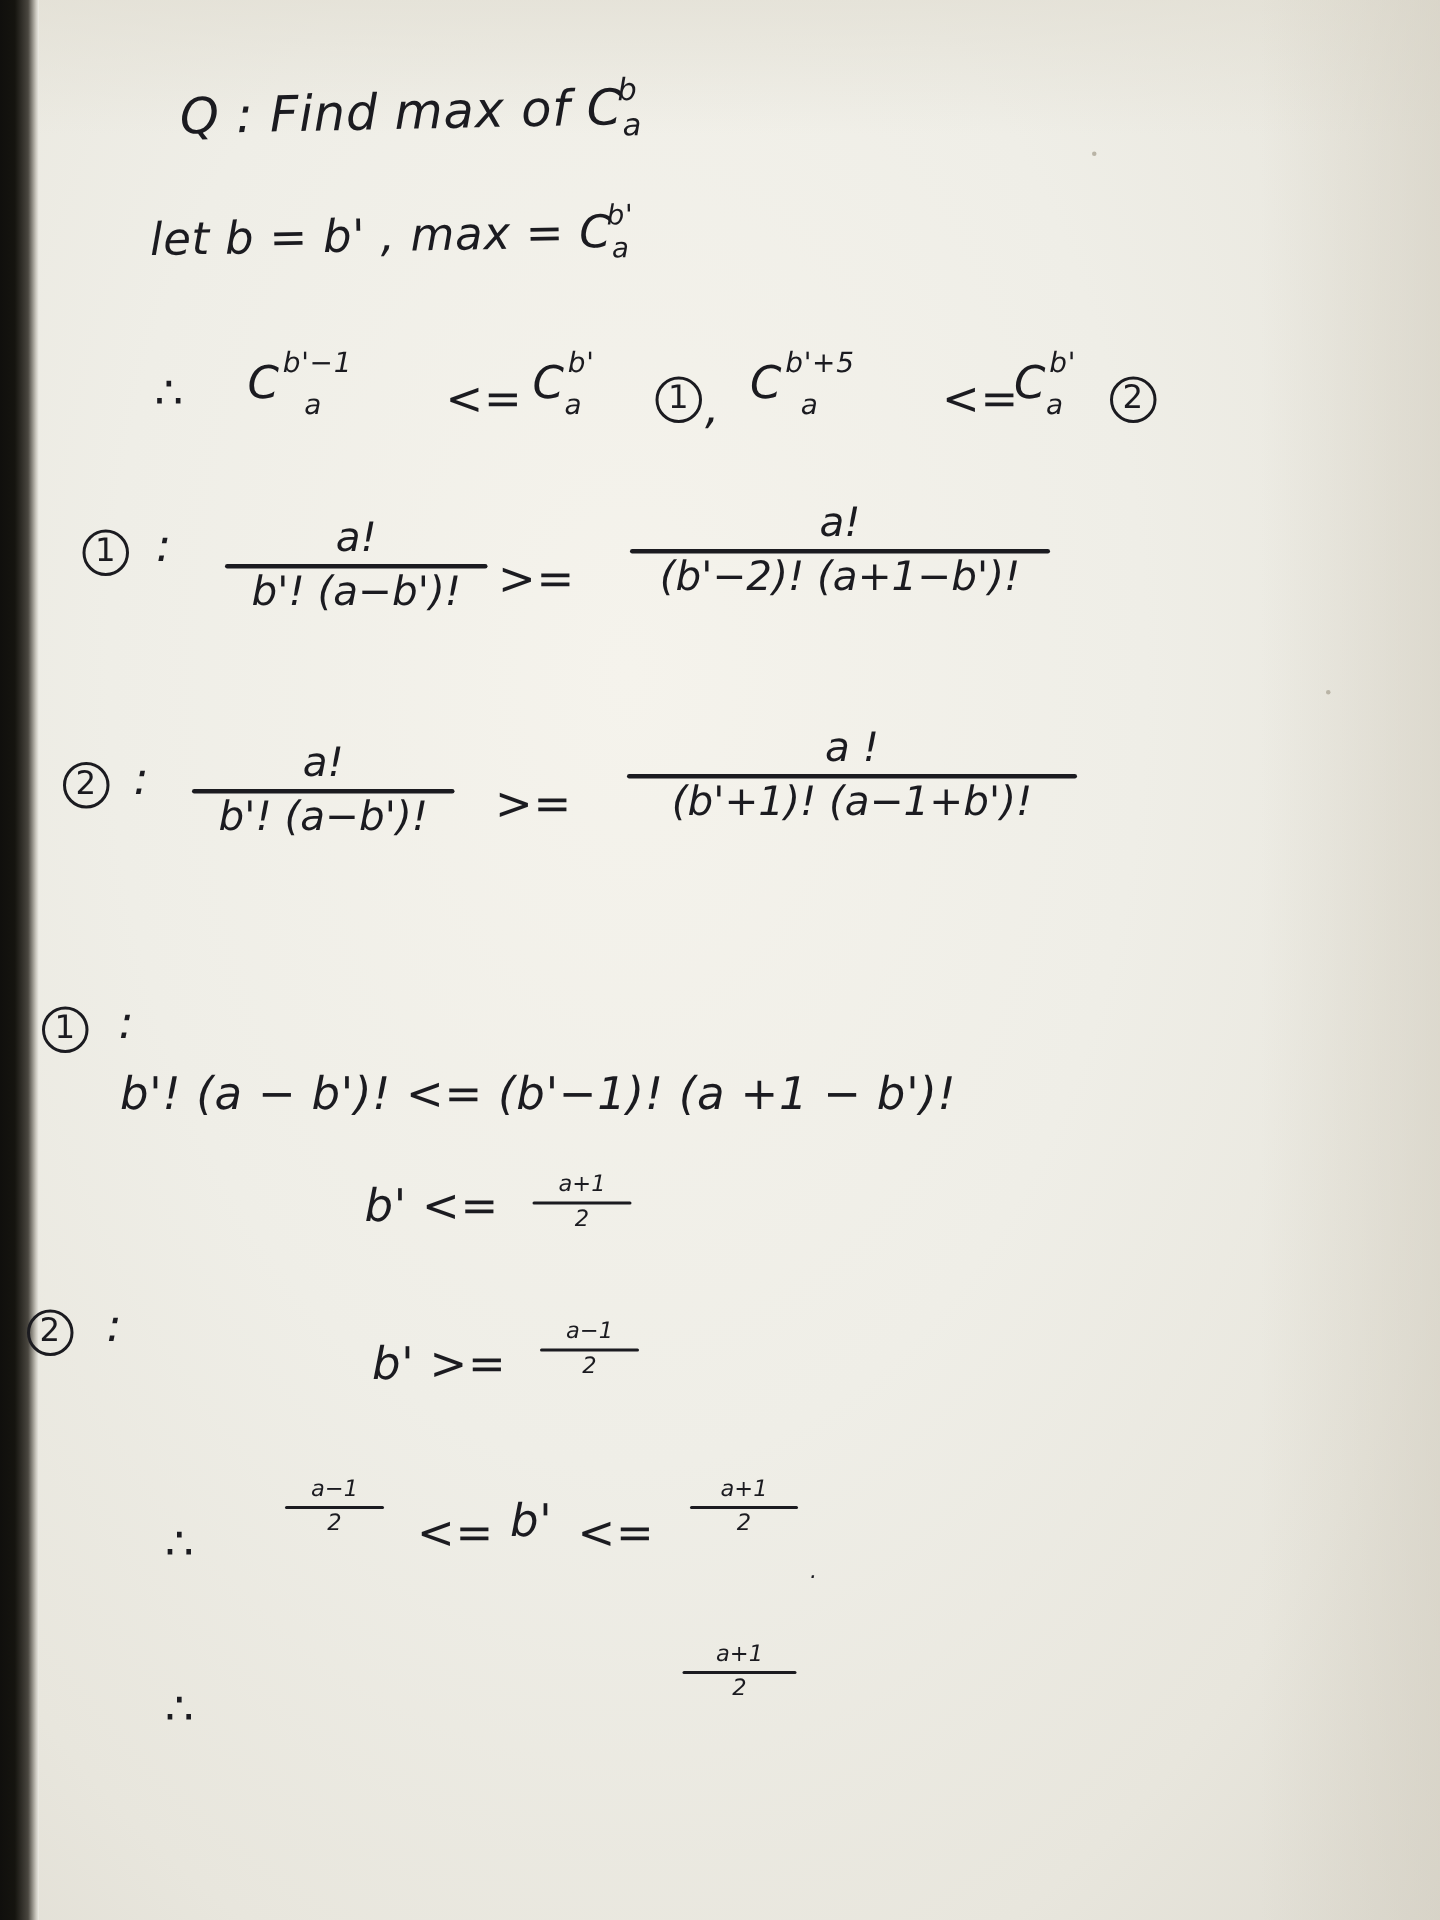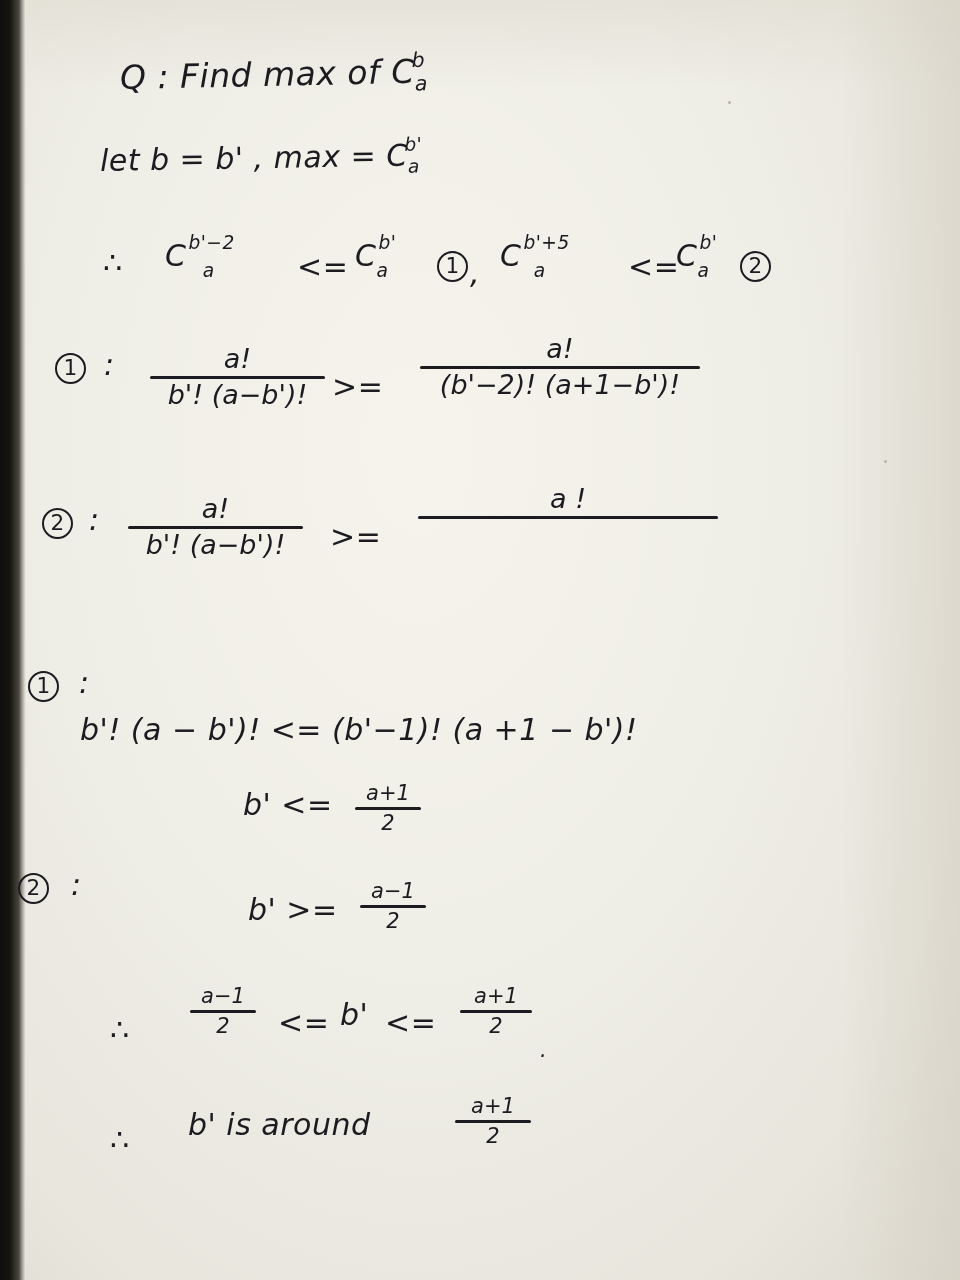--- a/index.html
+++ b/index.html
@@ -63,21 +63,21 @@
   .hw {
     font-style: italic;
     font-weight: 500;
     letter-spacing: 0.5px;
     transform-origin: left center;
   }
 
   .sz-xl { font-size: 33px; }
   .sz-lg { font-size: 30px; }
   .sz-md { font-size: 27px; }
-  .sz-sm { font-size: 21px; }
+  .sz-sm { font-size: 15px; }
 
   
   .frac {
     position: absolute;
     display: inline-block;
     text-align: center;
     color: #1b1b20;
     font-style: italic;
     font-family: "DejaVu Sans", sans-serif;
     line-height: 1.05;
@@ -142,21 +142,21 @@
     <span>Q :  Find  max  of  C</span><span class="sub">a</span><span class="sup" style="position:relative; left:-16px; top:-4px;">b</span>
   </div>
 
   <div class="ink hw sz-lg" style="left:100px; top:145px; transform: rotate(-1deg);">
     <span>let  b = b' ,   max = C</span><span class="sub">a</span><span class="sup" style="position:relative; left:-15px; top:-4px;">b'</span>
   </div>
 
   <div class="ink hw sz-lg" style="left:103px; top:248px;">∴</div>
 
   <div class="ink hw sz-lg" style="left:165px; top:240px;">
-    <span>C</span><span class="sup" style="position:relative; left:2px; top:-6px;">b'−2</span><span class="sub" style="position:relative; left:-30px; top:4px;">a</span>
+    <span>C</span><span class="sup" style="position:relative; left:2px; top:-6px;">b'−1</span><span class="sub" style="position:relative; left:-30px; top:4px;">a</span>
   </div>
 
   <div class="ink hw sz-lg" style="left:297px; top:252px;">&lt;=</div>
 
   <div class="ink hw sz-lg" style="left:355px; top:240px;">
     <span>C</span><span class="sup" style="position:relative; left:2px; top:-6px;">b'</span><span class="sub" style="position:relative; left:-18px; top:4px;">a</span>
   </div>
 
   <div class="ink hw sz-lg" style="left:437px; top:248px;">
     <span class="circled">1</span>
@@ -205,20 +205,21 @@
     <span class="num">a!</span>
     <span class="bar"></span>
     <span class="den">b'! (a−b')!</span>
   </div>
 
   <div class="ink hw sz-lg" style="left:330px; top:522px;">&gt;=</div>
 
   <div class="frac sz-md" style="left:418px; top:485px; width:300px;">
     <span class="num">a !</span>
     <span class="bar"></span>
+    <span class="den">(b'+1)! (a−1+b')!</span>
   </div>
 
   <div class="ink hw sz-lg" style="left:28px; top:668px;">
     <span class="circled">1</span>
     <span style="margin-left:10px;">:</span>
   </div>
 
   <div class="ink hw sz-lg" style="left:80px; top:715px;">b'! (a − b')! &lt;= (b'−1)! (a +1 − b')!</div>
 
   <div class="ink hw sz-lg" style="left:243px; top:790px;">b' &lt;= </div>
@@ -259,21 +260,20 @@
   <div class="frac sz-sm" style="left:460px; top:985px; width:72px;">
     <span class="num">a+1</span>
     <span class="bar"></span>
     <span class="den">2</span>
   </div>
 
   <div class="ink hw sz-sm" style="left:540px; top:1040px;">.</div>
 
   <div class="ink hw sz-lg" style="left:110px; top:1125px;">∴</div>
 
-  <div class="ink hw sz-lg" style="left:188px; top:1110px;">b'  is  around</div>
 
   <div class="frac sz-sm" style="left:455px; top:1095px; width:76px;">
     <span class="num">a+1</span>
     <span class="bar"></span>
     <span class="den">2</span>
   </div>
 
 </div>
 
 </body></html>

